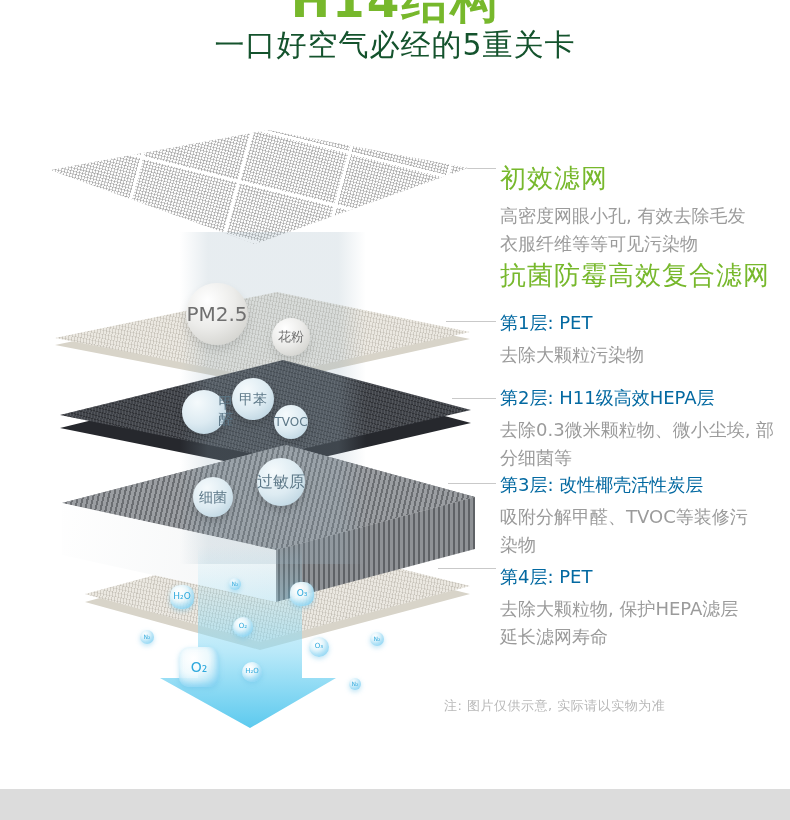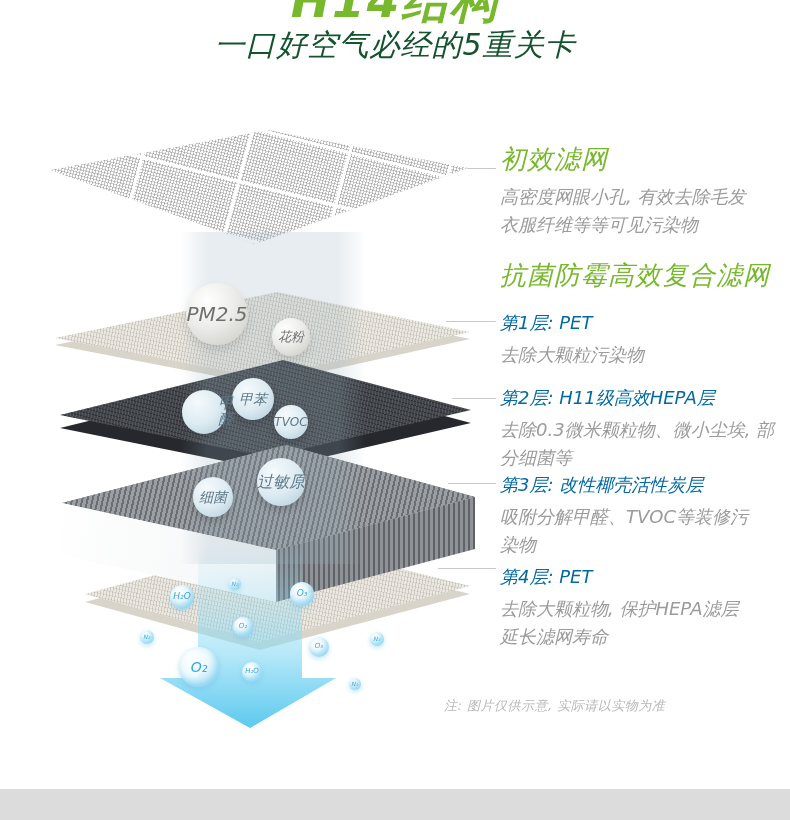--- a/index.html
+++ b/index.html
@@ -1,21 +1,20 @@
 <!DOCTYPE html>
 <html><head>
 <meta charset="utf-8">
 <style>
   * { margin:0; padding:0; box-sizing:border-box; }
   body { background:#fff; }
   .page {
     position:relative; width:790px; height:820px; overflow:hidden;
     background:#ffffff;
     font-family:"DejaVu Sans","Liberation Sans",sans-serif;
-    font-style:italic;
   }
   
   .main-title {
     position:absolute; top:-30px; left:0; width:100%;
     text-align:center; font-size:47px; font-weight:bold; color:#77b82c;
     letter-spacing:2px;
   }
   .sub-title {
     position:absolute; top:25px; left:0; width:100%;
     text-align:center; font-size:30px; font-weight:400; color:#14532d;
@@ -117,34 +116,35 @@
     box-shadow:0 5px 10px rgba(0,0,0,.10); color:#6f6f6f;
   }
   .bubble.blue {
     background:radial-gradient(circle at 35% 28%,#f5fafc 0%,#ddebf2 50%,#c0d7e3 82%,#b0cddb 100%);
     box-shadow:0 4px 9px rgba(0,0,0,.18); color:#5d7888;
   }
   .bubble.mol {
     background:radial-gradient(circle at 35% 28%,#ffffff 0%,rgba(240,250,253,.95) 40%,rgba(190,232,248,.8) 72%,#8ed7f2 100%);
     box-shadow:0 2px 5px rgba(100,190,230,.4), inset -2px -3px 6px rgba(110,200,240,.55);
     color:#2fa9dd;
+    border-radius:10px;
   }
   
   .leader { position:absolute; height:1px; background:#c9c9c9; z-index:1; }
   .leader.l1 { left:424px; top:168px; width:72px; }
   .leader.l2 { left:446px; top:321px; width:50px; }
   .leader.l3 { left:452px; top:398px; width:44px; }
   .leader.l4 { left:448px; top:483px; width:48px; }
   .leader.l5 { left:438px; top:568px; width:58px; }
   
   .ann { position:absolute; left:500px; z-index:8; }
   .ann .g-title { font-size:26px; color:#77b82c; letter-spacing:1px; }
   .ann .l-title { font-size:18px; color:#0369a1; }
   .ann .desc { font-size:18px; color:#9b9b9b; line-height:28px; margin-top:6px; white-space:pre-line; }
-  .ann-prefilter { top:142px; }
+  .ann-prefilter { top:161px; }
   .ann-composite { top:258px; }
   .ann-layer1 { top:311px; }
   .ann-layer2 { top:386px; }
   .ann-layer3 { top:473px; }
   .ann-layer4 { top:565px; }
   .footnote {
     position:absolute; left:444px; top:697px; z-index:8;
     font-size:13px; color:#b8b8b8; letter-spacing:.5px;
   }
   .footer-band {

